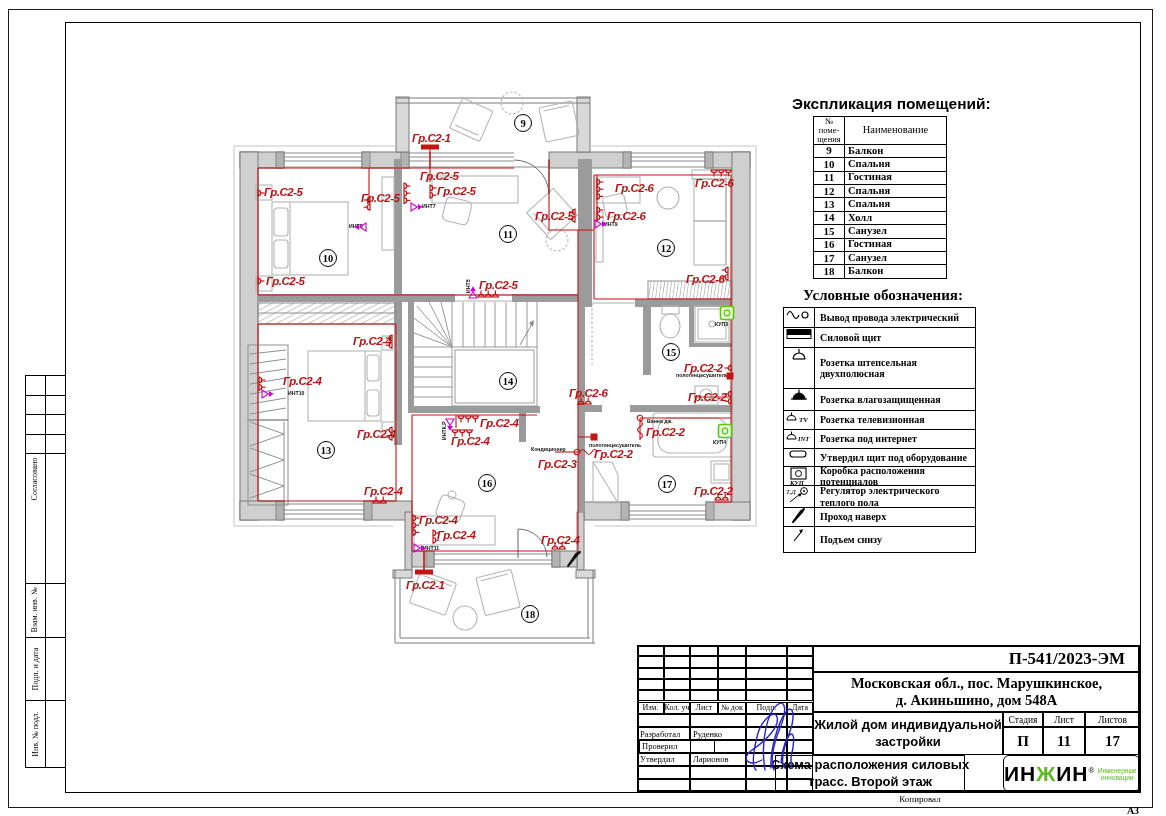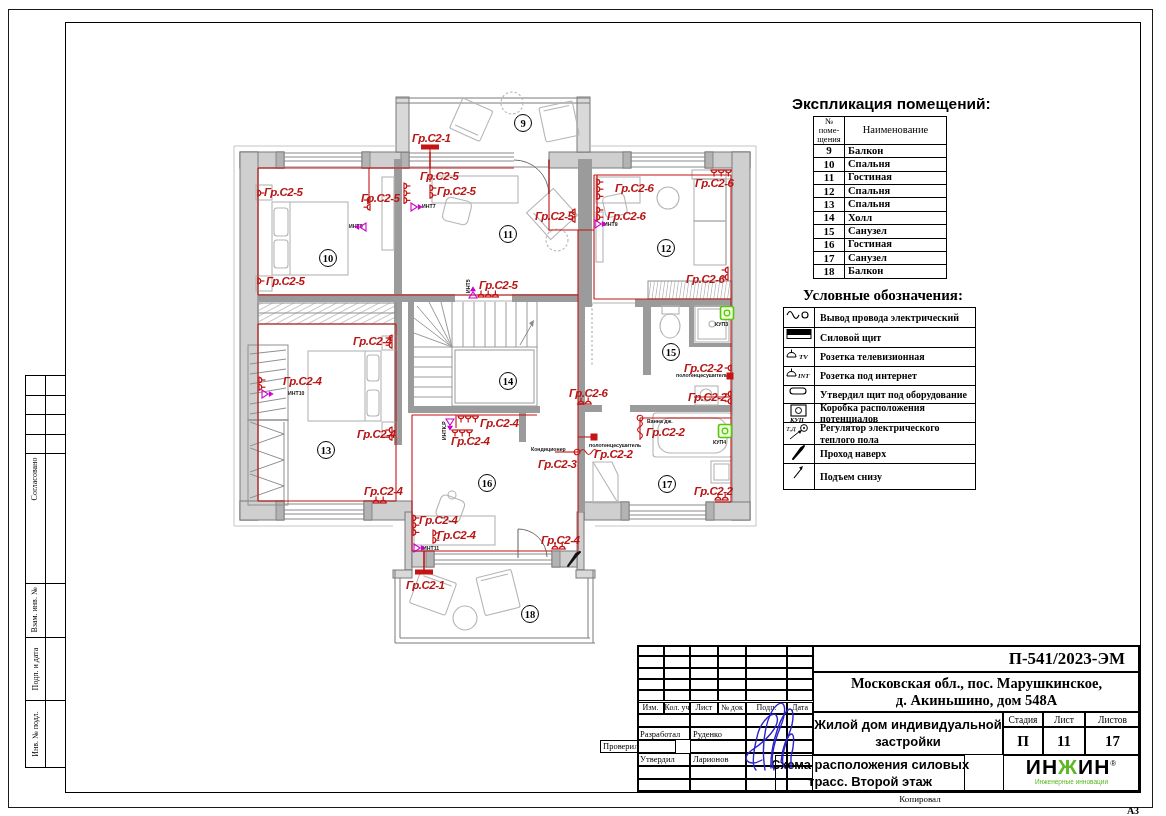--- a/index.html
+++ b/index.html
@@ -39,21 +39,21 @@
   #tb-doc{font-family:"Liberation Serif",serif;font-weight:bold;font-size:17px;
       justify-content:flex-end;padding-right:14px;}
   #tb-addr{font-family:"Liberation Serif",serif;font-weight:bold;font-size:14.5px;line-height:1.2;}
   #tb-object,#tb-sheetname{font-family:"Liberation Sans",sans-serif;font-weight:bold;
       font-size:13px;line-height:1.3;white-space:nowrap;}
   .tb-colhead{font-family:"Liberation Serif",serif;font-size:8px;white-space:nowrap;overflow:hidden;}
   .tb-stadia-h{font-family:"Liberation Serif",serif;font-size:9.5px;}
   .tb-stadia-v{font-family:"Liberation Serif",serif;font-weight:bold;font-size:15px;}
   .tb-small{font-family:"Liberation Serif",serif;font-size:8.5px;justify-content:flex-start;
       padding-left:2px;}
-  #logo-box{display:flex;flex-direction:column;align-items:center;justify-content:flex-start;}
+  #logo-box{display:flex;flex-direction:row;align-items:center;justify-content:center;border-radius:6px;}
   #logo-main{font-family:"Liberation Sans",sans-serif;font-weight:bold;font-size:21px;
       letter-spacing:1px;line-height:1;}
   #logo-main .green{color:#5cb823;}
   #logo-sub{font-family:"Liberation Sans",sans-serif;font-size:6.5px;color:#5cb823;margin-top:1px;}
   #logo-r{font-size:8px;vertical-align:super;font-weight:normal;}
   #copied-label{left:880px;top:794px;width:80px;text-align:center;
       font-family:"Liberation Serif",serif;font-size:9px;}
   #fmt-label{left:1118px;top:793px;width:30px;text-align:center;
       font-family:"Liberation Serif",serif;font-weight:bold;font-size:10px;margin-top:12px;}
   svg text{user-select:none;}
@@ -152,20 +152,40 @@
     </div>
     <div class="leg-row" style="height: 19px;">
       <div class="leg-sym">
         <svg width="26" height="12" viewBox="0 0 26 12">
           <rect x="1" y="1.5" width="24" height="9" fill="#fff" stroke="#000"></rect>
           <rect x="1" y="1.5" width="24" height="5.5" fill="#000"></rect>
         </svg>
       </div>
                    <div class="leg-lab">Силовой щит</div>
     </div>
+    <div class="leg-row" style="height: 40px;">
+      <div class="leg-sym">
+        <svg width="20" height="16" viewBox="0 0 20 16">
+          <path d="M4,11 A6,6 0 0 1 16,11" fill="none" stroke="#000" stroke-width="1.2"></path>
+          <line x1="10" y1="5" x2="10" y2="1" stroke="#000" stroke-width="1.2"></line>
+          <line x1="4" y1="11" x2="16" y2="11" stroke="#000" stroke-width="1.2"></line>
+        </svg>
+      </div>
+                   <div class="leg-lab">Розетка штепсельная двухполюсная</div>
+    </div>
+    <div class="leg-row" style="height: 21px;">
+      <div class="leg-sym">
+        <svg width="20" height="14" viewBox="0 0 20 14">
+          <path d="M4,10 A6,6 0 0 1 16,10 Z" fill="#000" stroke="#000"></path>
+          <line x1="10" y1="4" x2="10" y2="0.5" stroke="#000" stroke-width="1.2"></line>
+          <line x1="2" y1="10" x2="18" y2="10" stroke="#000" stroke-width="1.2"></line>
+        </svg>
+      </div>
+                   <div class="leg-lab">Розетка влагозащищенная</div>
+    </div>
     <div class="leg-row" style="height: 18px;">
       <div class="leg-sym">
         <svg width="28" height="14" viewBox="0 0 28 14">
           <path d="M2,9 A4.5,4.5 0 0 1 11,9" fill="none" stroke="#000" stroke-width="1.1"></path>
           <line x1="6.5" y1="4.5" x2="6.5" y2="1.5" stroke="#000"></line>
           <line x1="2" y1="9" x2="11" y2="9" stroke="#000"></line>
           <text x="14" y="11" font-size="7" font-style="italic" font-weight="bold" font-family="Liberation Serif,serif">TV</text>
         </svg>
       </div>
                    <div class="leg-lab">Розетка телевизионная</div>
@@ -268,21 +288,21 @@
     <div class="tb-cell tb-text tb-colhead" style="left: 746px; top: 701.5px; width: 41px; height: 12px;">Подп.</div>
     <div class="tb-cell tb-text tb-colhead" style="left: 787px; top: 701.5px; width: 26px; height: 12px;">Дата</div>
     <div class="tb-cell tb-text tb-small" style="left: 637px; top: 713.5px; width: 53px; height: 13.5px;"></div>
     <div class="tb-cell tb-text tb-small" style="left: 690px; top: 713.5px; width: 56px; height: 13.5px;"></div>
     <div class="tb-cell tb-text " style="left: 746px; top: 713.5px; width: 41px; height: 13.5px;"></div>
     <div class="tb-cell tb-text " style="left: 787px; top: 713.5px; width: 26px; height: 13.5px;"></div>
     <div class="tb-cell tb-text tb-small" style="left: 637px; top: 727px; width: 53px; height: 13px;">Разработал</div>
     <div class="tb-cell tb-text tb-small" style="left: 690px; top: 727px; width: 56px; height: 13px;">Руденко</div>
     <div class="tb-cell tb-text " style="left: 746px; top: 727px; width: 41px; height: 13px;"></div>
     <div class="tb-cell tb-text " style="left: 787px; top: 727px; width: 26px; height: 13px;"></div>
-    <div class="tb-cell tb-text tb-small" style="left: 600px; top: 740px; width: 76px; height: 12.5px;">Проверил</div>
+    <div class="tb-cell tb-text tb-small" style="left: 639px; top: 740px; width: 76px; height: 12.5px;">Проверил</div>
     <div class="tb-cell tb-text tb-small" style="left: 690px; top: 740px; width: 56px; height: 12.5px;"></div>
     <div class="tb-cell tb-text " style="left: 746px; top: 740px; width: 41px; height: 12.5px;"></div>
     <div class="tb-cell tb-text " style="left: 787px; top: 740px; width: 26px; height: 12.5px;"></div>
     <div class="tb-cell tb-text tb-small" style="left: 637px; top: 752.5px; width: 53px; height: 13.5px;">Утвердил</div>
     <div class="tb-cell tb-text tb-small" style="left: 690px; top: 752.5px; width: 56px; height: 13.5px;">Ларионов</div>
     <div class="tb-cell tb-text " style="left: 746px; top: 752.5px; width: 41px; height: 13.5px;"></div>
     <div class="tb-cell tb-text " style="left: 787px; top: 752.5px; width: 26px; height: 13.5px;"></div>
     <div class="tb-cell tb-text tb-small" style="left: 637px; top: 766px; width: 53px; height: 13px;"></div>
     <div class="tb-cell tb-text tb-small" style="left: 690px; top: 766px; width: 56px; height: 13px;"></div>
     <div class="tb-cell tb-text " style="left: 746px; top: 766px; width: 41px; height: 13px;"></div>

